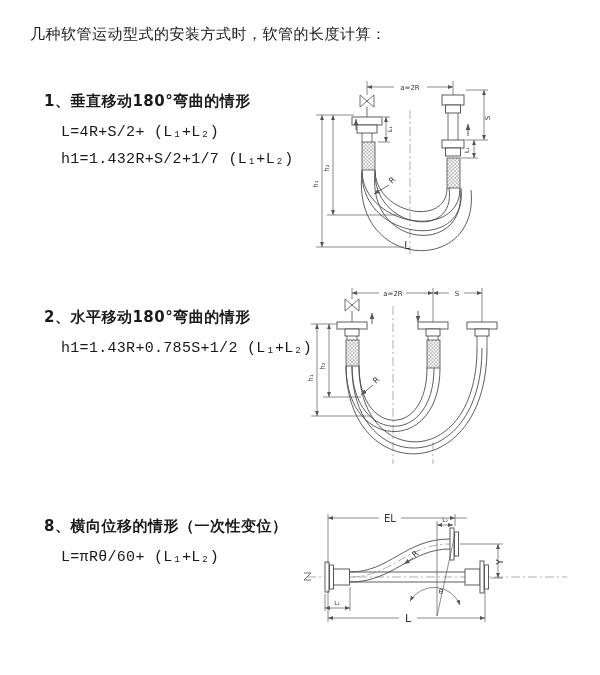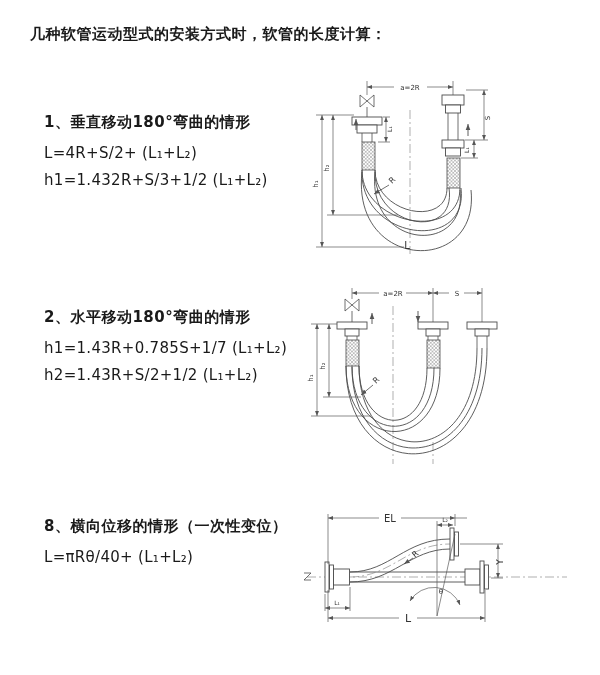--- a/index.html
+++ b/index.html
@@ -1,22 +1,22 @@
 <!DOCTYPE html>
 <html><head>
 <meta charset="utf-8">
 <style>
   html,body{margin:0;padding:0;background:#ffffff;}
   .page{position:relative;width:600px;height:675px;background:#ffffff;overflow:hidden;
         font-family:"DejaVu Sans","Liberation Sans",sans-serif;color:#1a1a1a;}
-  .doc-title{position:absolute;left:30px;top:25px;font-size:15px;font-weight:bold;letter-spacing:.5px;}
+  .doc-title{position:absolute;left:30px;top:25px;font-size:15px;font-weight:normal;letter-spacing:.5px;}
   .sec{position:absolute;left:44px;width:270px;}
   .sec-heading{font-size:15px;font-weight:bold;margin:0 0 8px 0;letter-spacing:.5px;}
-  .formula{font-size:15px;line-height:27px;letter-spacing:.3px;white-space:nowrap;}
-  .sec1{top:113px}.sec2{top:308px}.sec3{top:517px}
+  .formula{font-size:15px;margin-left:17px;line-height:27px;letter-spacing:.3px;white-space:nowrap;font-family:Liberation Mono, monospace;}
+  .sec1{top:92px}.sec2{top:308px}.sec3{top:517px}
   svg{position:absolute;}
   .d1{left:308px;top:66px;}
   .d2{left:303px;top:278px;}
   .d3{left:295px;top:498px;}
   svg text{font-family:"DejaVu Sans",sans-serif;fill:#333;}
   .dln{stroke:#5a5a5a;stroke-width:.7;fill:none;}           
   .sln{stroke:#4c4c4c;stroke-width:.9;fill:none;}           
   .tln{stroke:#4c4c4c;stroke-width:.8;fill:none;}
   .cl{stroke:#787878;stroke-width:.6;fill:none;stroke-dasharray:9 3 2 3;} 
   .frect{fill:#ffffff;stroke:#4c4c4c;stroke-width:.9;}
@@ -25,32 +25,31 @@
 </head>
 <body>
 
 <div class="page">
 
   <div class="doc-title">几种软管运动型式的安装方式时，软管的长度计算：</div>
 
   <div class="sec sec1">
     <div class="sec-heading">1、垂直移动180°弯曲的情形</div>
     <div class="formula">L=4R+S/2+ (L₁+L₂)</div>
-    <div class="formula">h1=1.432R+S/3+1/2 (L₁+L₂)</div>
+    <div class="formula">h1=1.432R+S/2+1/7 (L₁+L₂)</div>
   </div>
 
   <div class="sec sec2">
     <div class="sec-heading">2、水平移动180°弯曲的情形</div>
-    <div class="formula">h1=1.43R+0.785S+1/7 (L₁+L₂)</div>
-    <div class="formula">h2=1.43R+S/2+1/2 (L₁+L₂)</div>
+    <div class="formula">h1=1.43R+0.785S+1/2 (L₁+L₂)</div>
   </div>
 
   <div class="sec sec3">
     <div class="sec-heading">8、横向位移的情形（一次性变位）</div>
-    <div class="formula">L=πRθ/40+ (L₁+L₂)</div>
+    <div class="formula">L=πRθ/60+ (L₁+L₂)</div>
   </div>
 
   <svg class="d1" width="285" height="192" viewBox="0 0 285 192">
     <defs>
       <marker id="arwA" viewBox="0 0 10 10" refX="9" refY="5" markerWidth="8" markerHeight="8" orient="auto-start-reverse">
         <path d="M0,1.5 L9,5 L0,8.5 Z" fill="#555"></path>
       </marker>
       <pattern id="htA" width="3.5" height="3.5" patternUnits="userSpaceOnUse">
         <path d="M0,3.5 L3.5,0 M0,0 L3.5,3.5" stroke="#7a7a7a" stroke-width="0.45"></path>
       </pattern>

